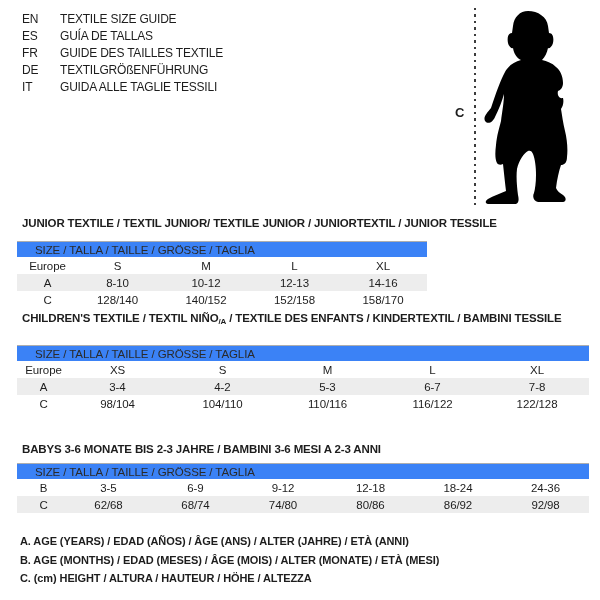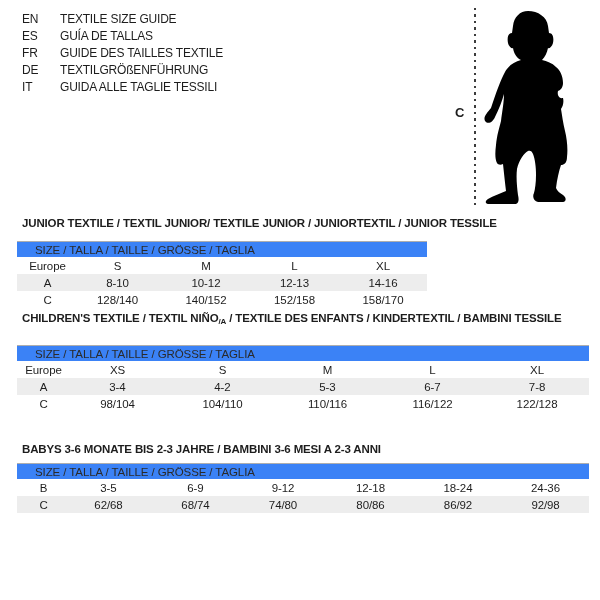--- a/index.html
+++ b/index.html
@@ -230,14 +230,19 @@
       <td>62/68</td>
       <td>68/74</td>
       <td>74/80</td>
       <td>80/86</td>
       <td>86/92</td>
       <td>92/98</td>
     </tr>
   </tbody>
     </table>
 
+  <div class="legend">
+    <div class="legend-line">A. AGE (YEARS) / EDAD (AÑOS) / ÂGE (ANS) / ALTER (JAHRE) / ETÀ (ANNI)</div>
+    <div class="legend-line">B. AGE (MONTHS) / EDAD (MESES) / ÂGE (MOIS) / ALTER (MONATE) / ETÀ (MESI)</div>
+    <div class="legend-line">C. (cm) HEIGHT / ALTURA / HAUTEUR / HÖHE / ALTEZZA</div>
+  </div>
 
 </div>
 
 </body></html>

